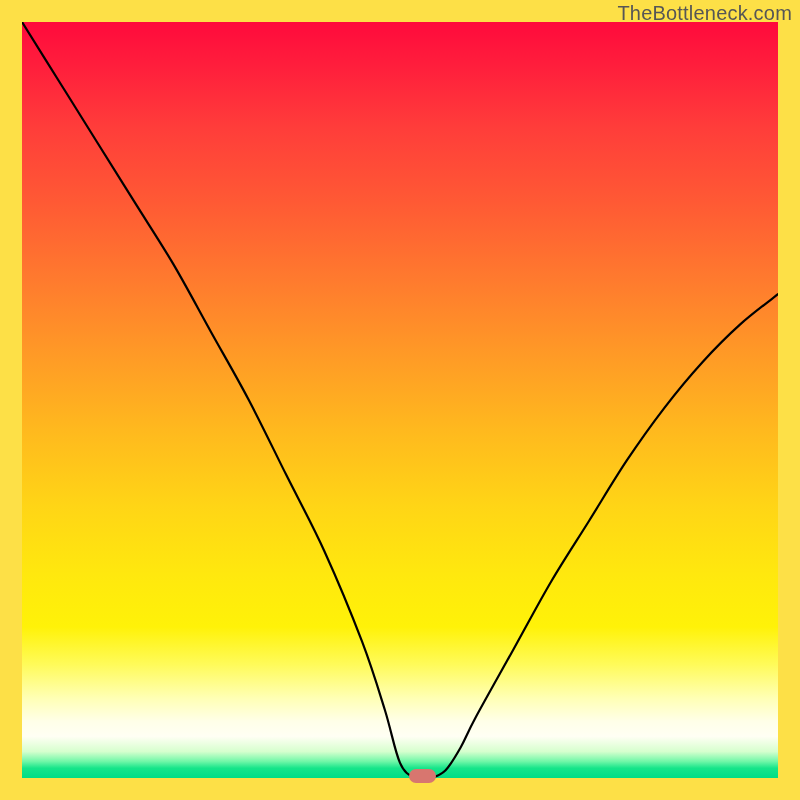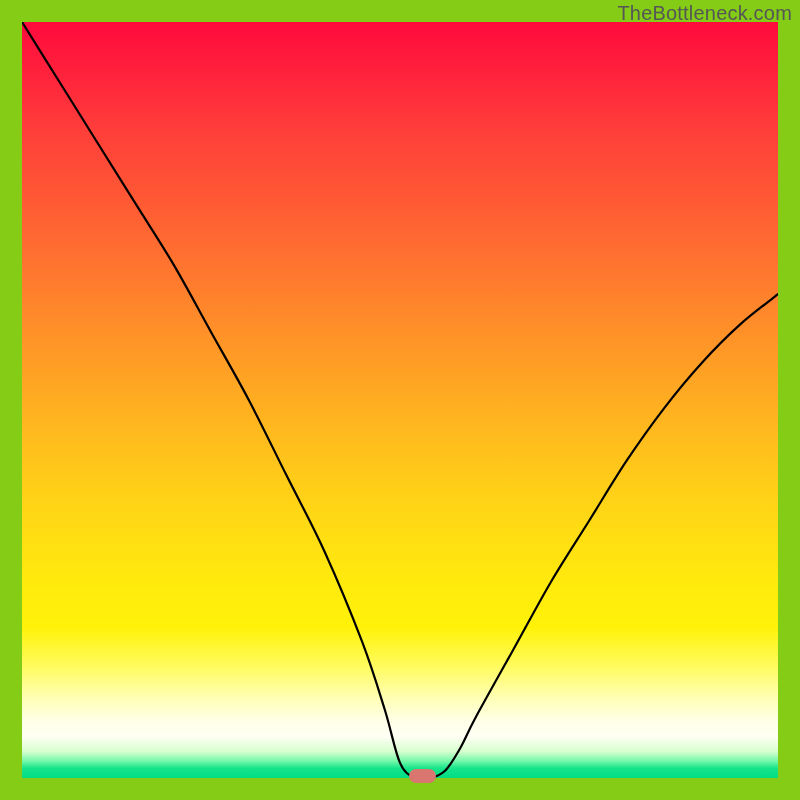--- a/index.html
+++ b/index.html
@@ -8,21 +8,21 @@
     width: 800px;
     height: 800px;
     background: #000;
     overflow: hidden;
     font-family: Arial, Helvetica, sans-serif;
   }
   .frame {
     position: relative;
     width: 800px;
     height: 800px;
-    background: #84cc16;
+    background: #fde047;
   }
   .plot-area {
     position: absolute;
     left: 22px;
     top: 22px;
     width: 756px;
     height: 756px;
     
     background: linear-gradient(
       to bottom,

